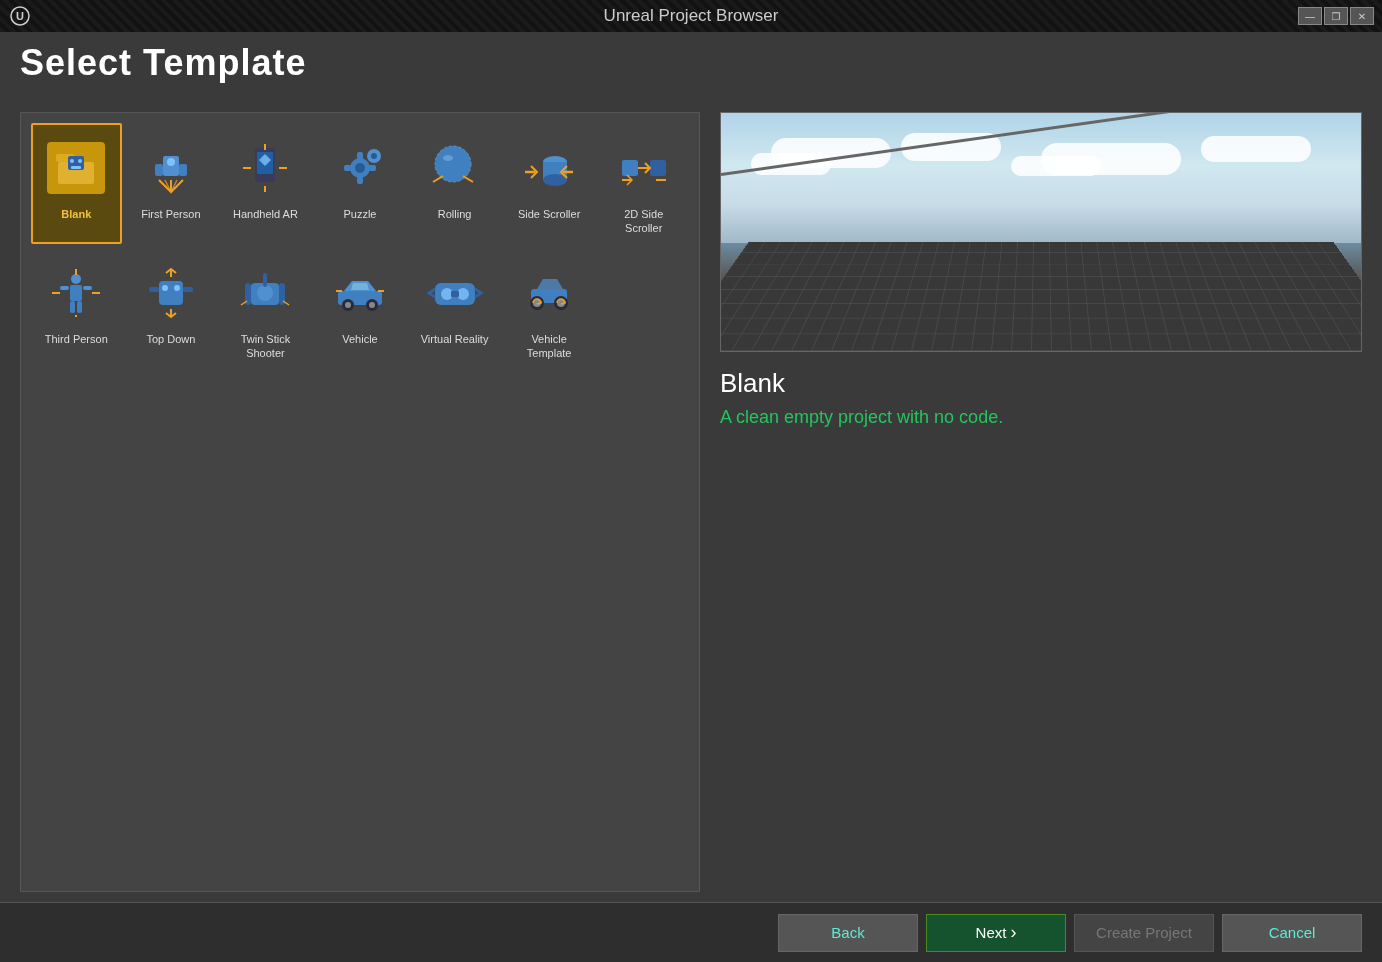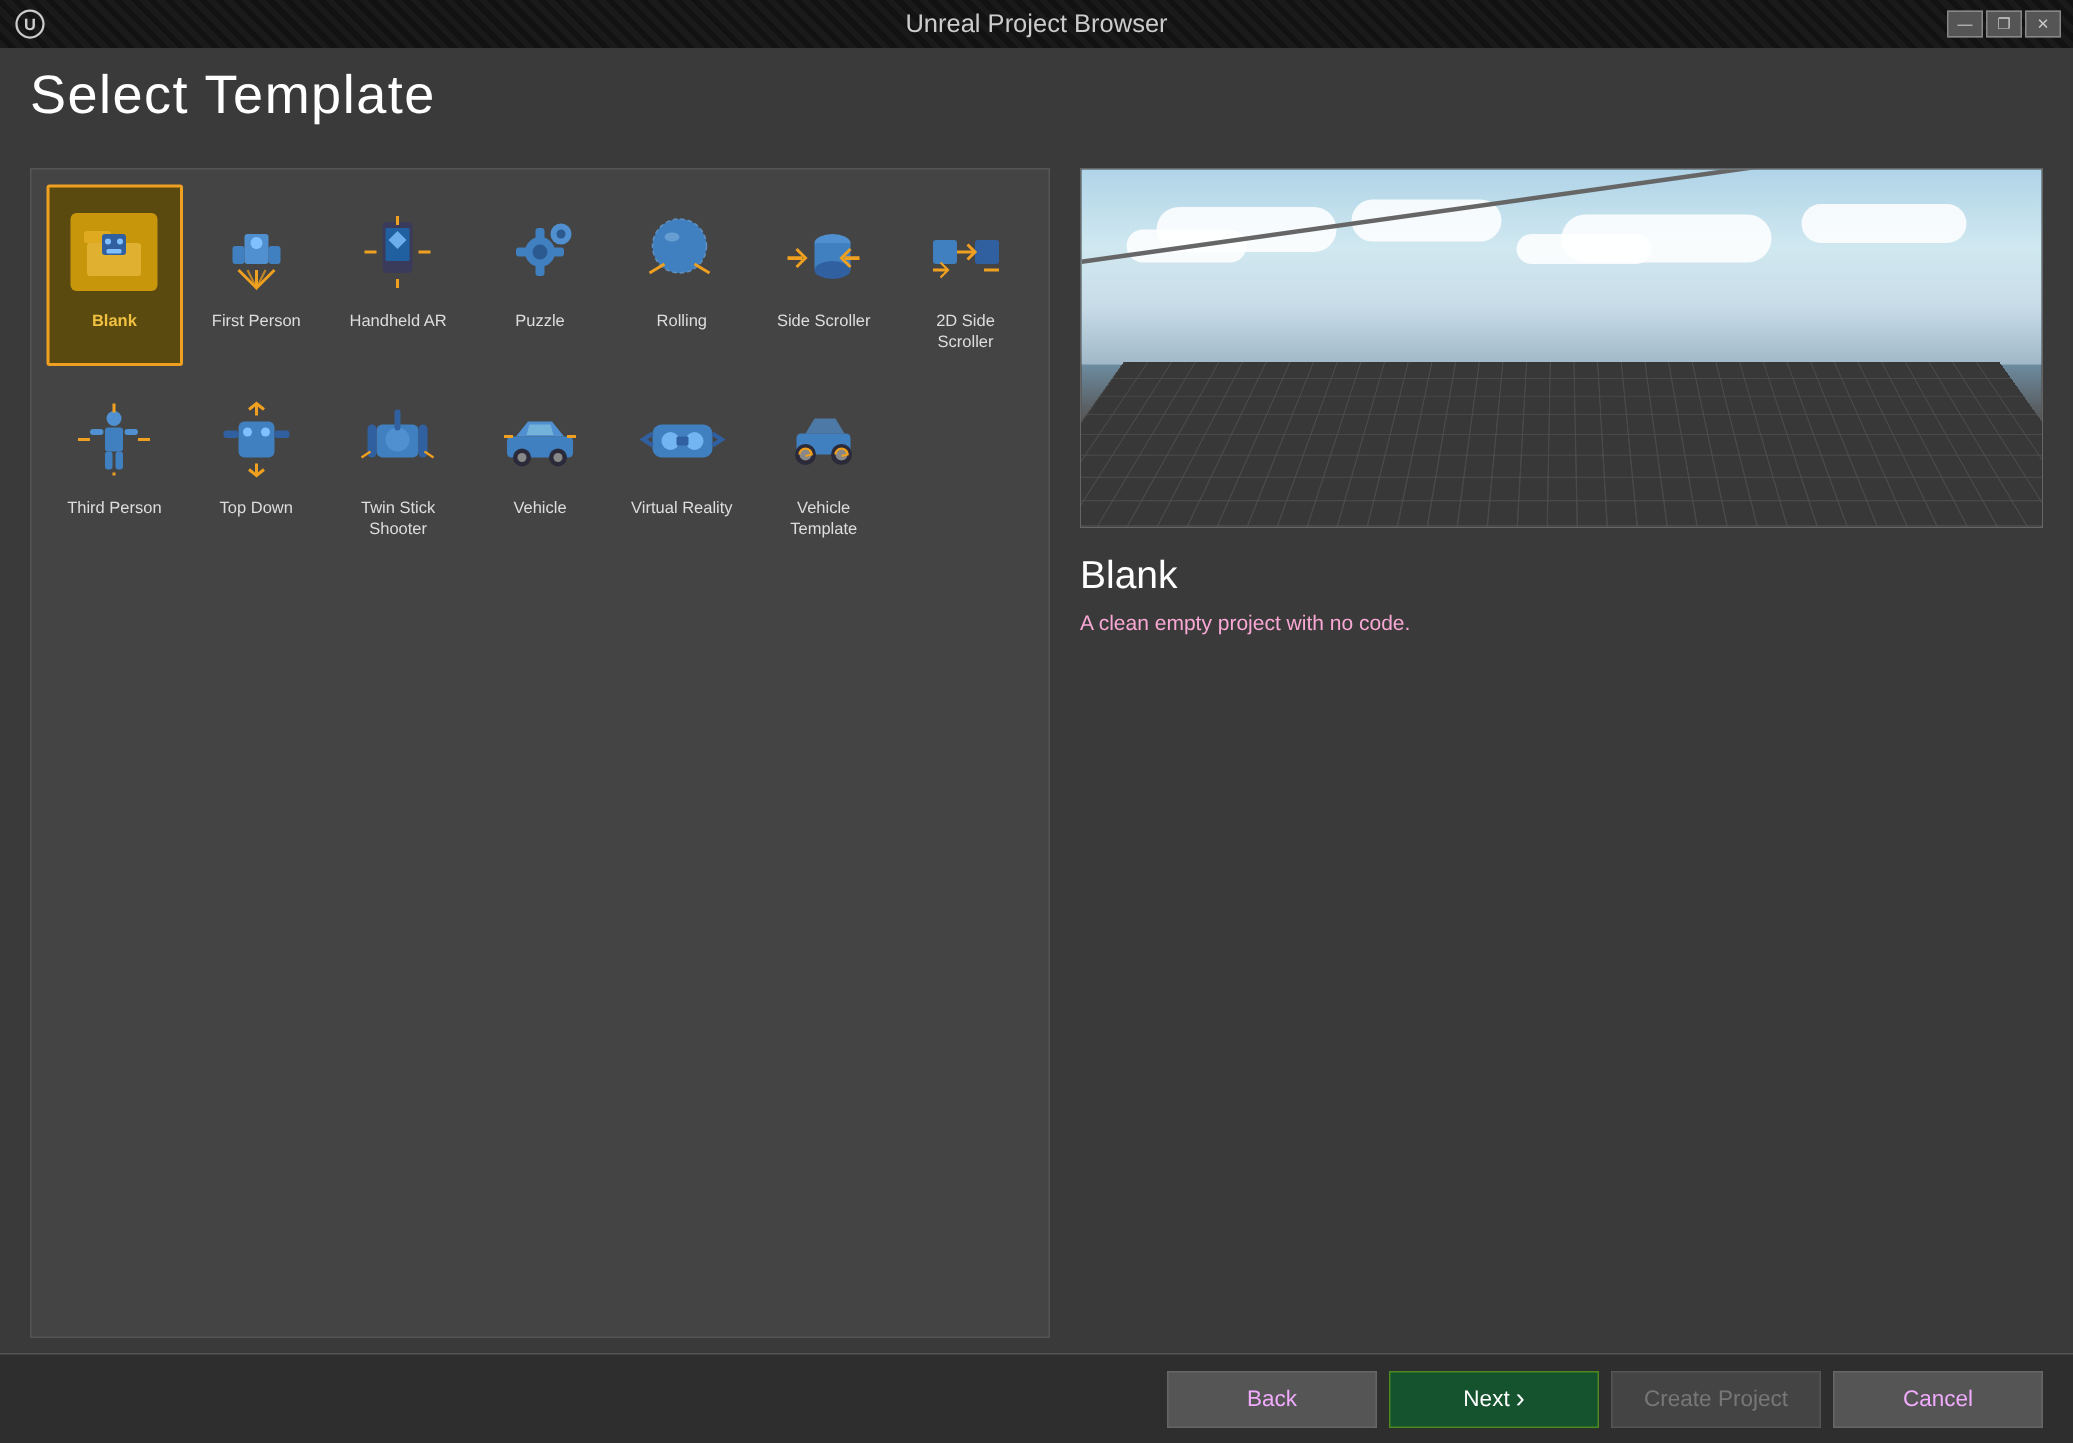--- a/index.html
+++ b/index.html
@@ -75,21 +75,21 @@
       padding: 20px 20px 10px 20px;
       gap: 20px;
     }
 
     
     .page-title {
       position: absolute;
       top: 42px;
       left: 20px;
       font-size: 36px;
-      font-weight: 400;
+      font-weight: 700;
       color: #fff;
       letter-spacing: 1px;
     }
 
     
     .template-panel {
       width: 680px;
       margin-top: 60px;
       background: #444;
       border: 1px solid #555;
@@ -225,22 +225,22 @@
 
     .preview-title {
       font-size: 26px;
       font-weight: 400;
       color: #fff;
       margin-top: 16px;
       margin-bottom: 8px;
     }
 
     .preview-description {
-      font-size: 14px;
-      color: #f9a8d4;
+      font-size: 18px;
+      color: #22c55e;
     }
 
     
     .bottom-bar {
       position: absolute;
       bottom: 0;
       left: 0;
       right: 0;
       height: 60px;
       background: #2e2e2e;
@@ -260,21 +260,21 @@
       border: 1px solid #666;
       cursor: pointer;
       display: flex;
       align-items: center;
       justify-content: center;
       gap: 4px;
     }
 
     .btn-default {
       background: #555;
-      color: #f0abfc;
+      color: #5eead4;
     }
 
     .btn-primary {
       background: #14532d;
       color: #fff;
       border-color: #4a8a20;
     }
 
     .btn-disabled {
       background: #444;

